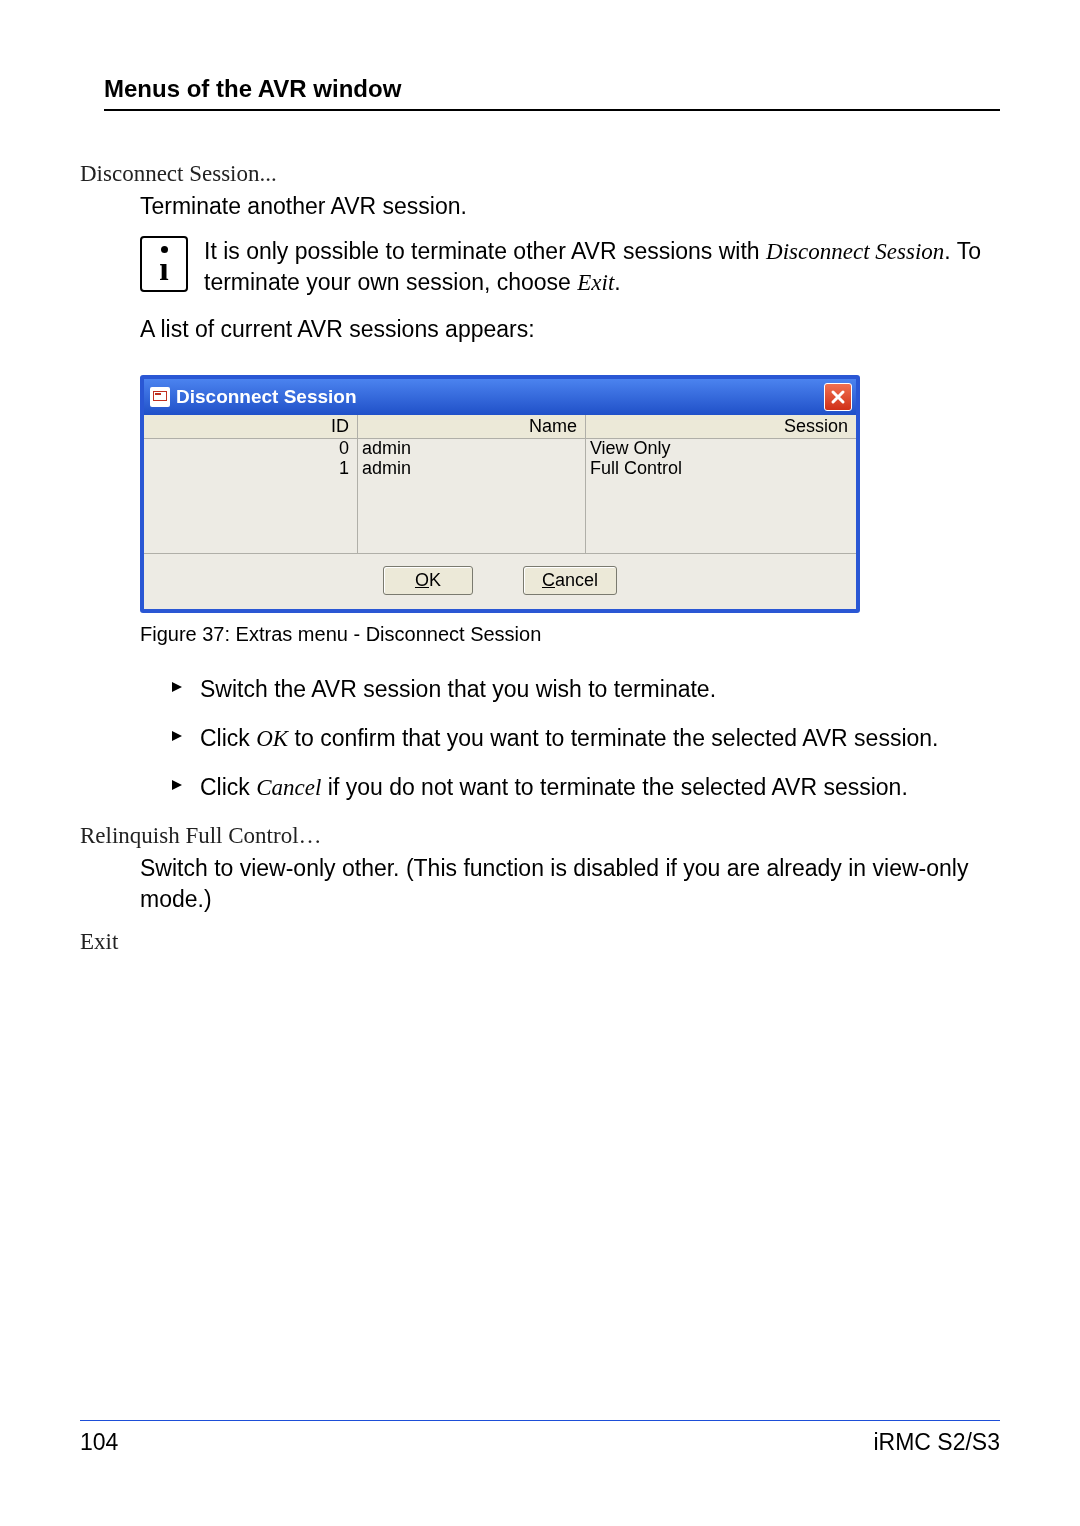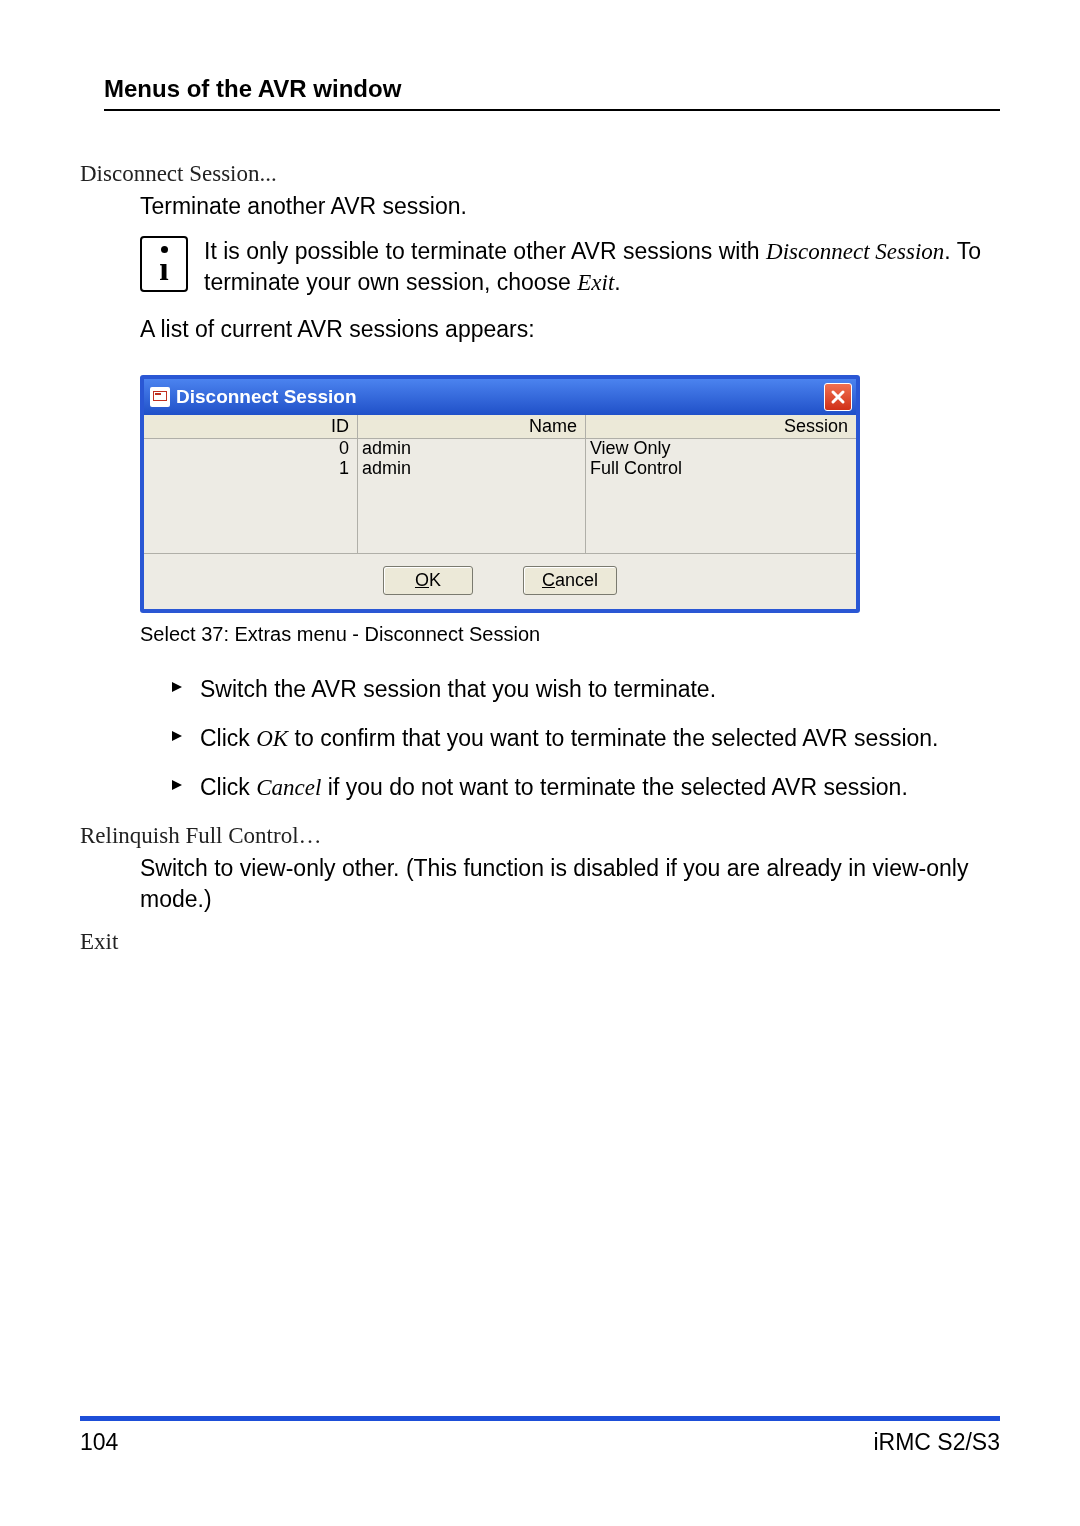--- a/index.html
+++ b/index.html
@@ -164,21 +164,21 @@
   .tri-icon {
     flex-shrink:0;
     margin-top: 6px;
   }
   .bullet-item .it { font-style: italic; font-family: "Times New Roman", Times, serif; }
   .footer {
     position: absolute;
     bottom: 70px;
     left: 80px;
     right: 80px;
-    border-top: 5px solid #1d4ed8;
+    border-top: 1px solid #1d4ed8;
     padding-top: 8px;
     display:flex;
     justify-content: space-between;
     font-size: 23px;
   }
 </style>
 </head>
 <body>
 
 <div class="page">
@@ -251,21 +251,21 @@
           </tbody>
         </table>
         <div class="dialog-buttons">
           <button class="win-btn"><span class="ul">O</span><span>K</span></button>
           <button class="win-btn"><span class="ul">C</span><span>ancel</span></button>
         </div>
       </div>
     </div>
   </div>
 
-  <div class="fig-caption">Select 37: Extras menu - Disconnect Session</div>
+  <div class="fig-caption">Figure 37: Extras menu - Disconnect Session</div>
 
   <div class="bullet-list">
     <div class="bullet-item">
       <svg class="tri-icon" width="14" height="14" viewBox="0 0 14 14">
           <path d="M2 2 L12 7 L2 12 Z" fill="#000"></path>
         </svg>
       <div>Switch the AVR session that you wish to terminate.</div>
     </div>
     <div class="bullet-item">
       <svg class="tri-icon" width="14" height="14" viewBox="0 0 14 14">

